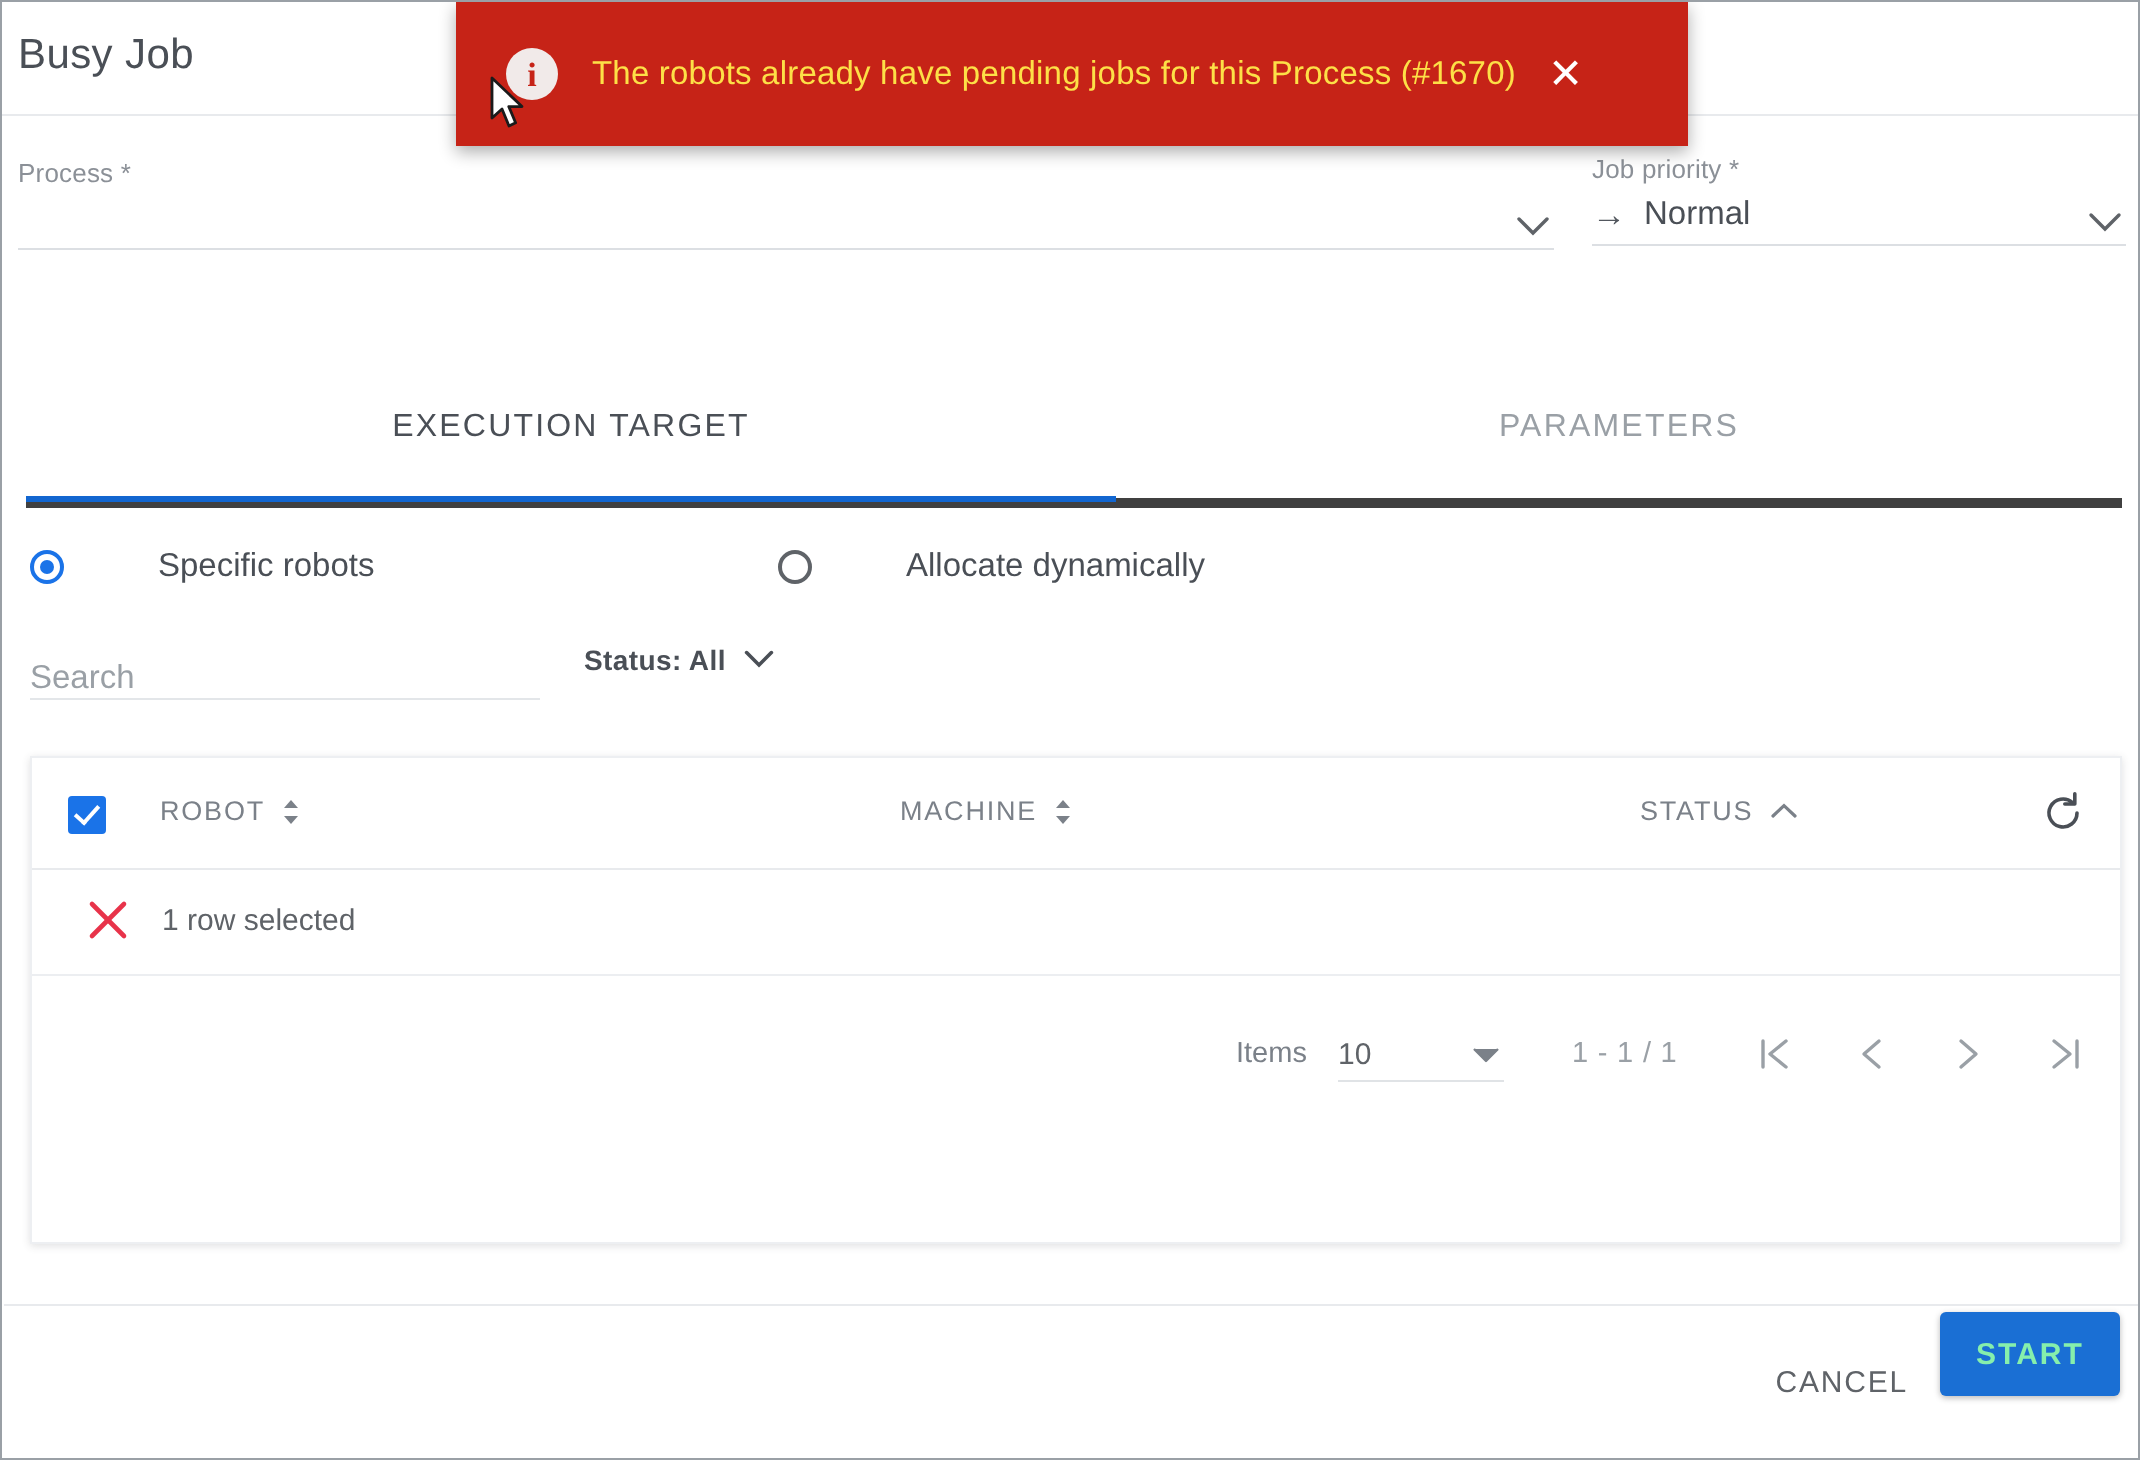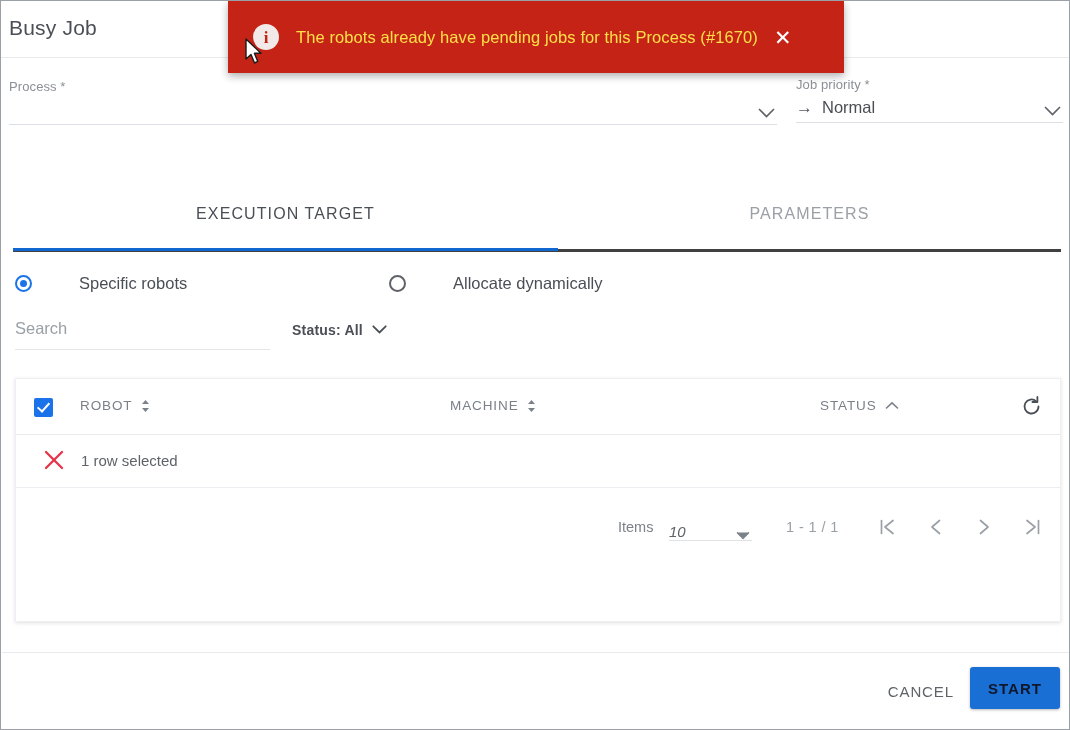--- a/index.html
+++ b/index.html
@@ -137,21 +137,21 @@
     line-height: 1;
   }
 
   
   #tabs {
     position: absolute;
     left: 12px;
     top: 192px;
     width: 1048px;
     height: 56px;
-    border-bottom: 3px solid #404040;
+    border-bottom: 5px solid #404040;
   }
   .tab {
     position: absolute;
     top: 12px;
     font-size: 16px;
     letter-spacing: 1.1px;
     cursor: pointer;
     text-align: center;
   }
   #tab-execution-target {
@@ -222,21 +222,21 @@
 
   
   #search-box {
     position: absolute;
     left: 14px;
     top: 318px;
     width: 255px;
     height: 30px;
     border-bottom: 1px solid #e3e6e9;
     display: flex;
-    align-items: flex-start;
+    align-items: flex-end;
     gap: 46px;
   }
   #search-input {
     border: none;
     outline: none;
     background: transparent;
     font-family: "Liberation Sans", sans-serif;
     font-size: 16.5px;
     color: #4a4f56;
     width: 215px;
@@ -390,23 +390,22 @@
     color: #7b8189;
   }
   #items-select {
     position: absolute;
     left: 653px;
     top: 26px;
     width: 83px;
     height: 26px;
     border-bottom: 1px solid #e0e3e6;
     display: flex;
-    align-items: flex-end;
-    cursor: pointer;
-    font-style: italic;
+    align-items: center;
+    cursor: pointer;
   }
   #items-value { font-size: 15px; color: #5f6368; }
   #items-chevron { margin-left: auto; margin-right: 2px; }
   #page-range {
     position: absolute;
     left: 770px;
     top: 31px;
     font-size: 14.5px;
     color: #9aa0a6;
     letter-spacing: .4px;
@@ -445,27 +444,27 @@
     font-family: "Liberation Sans", sans-serif;
     font-size: 15px;
     letter-spacing: .9px;
     color: #5f6368;
     cursor: pointer;
     padding: 9px 8px;
   }
   #start-button {
     position: absolute;
     right: 10px;
-    top: 14px;
+    top: 3px;
     width: 90px;
     height: 42px;
     background: #1a6fd4;
     border: none;
     border-radius: 3px;
-    color: #0f172a;
+    color: #86efac;
     font-family: "Liberation Sans", sans-serif;
     font-size: 15px;
     font-weight: bold;
     letter-spacing: 1px;
     cursor: pointer;
     box-shadow: 0 1px 3px rgba(0,0,0,.28);
   }
 </style>
 </head>
 <body>

